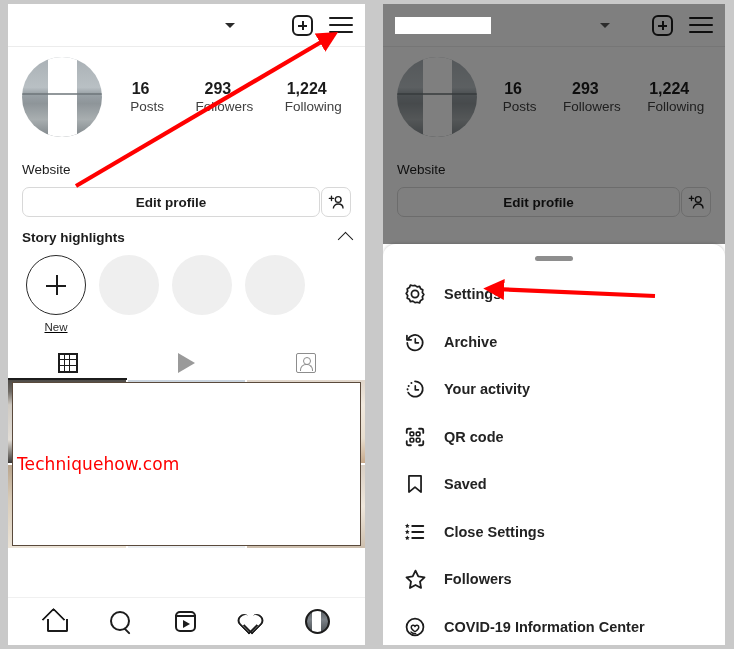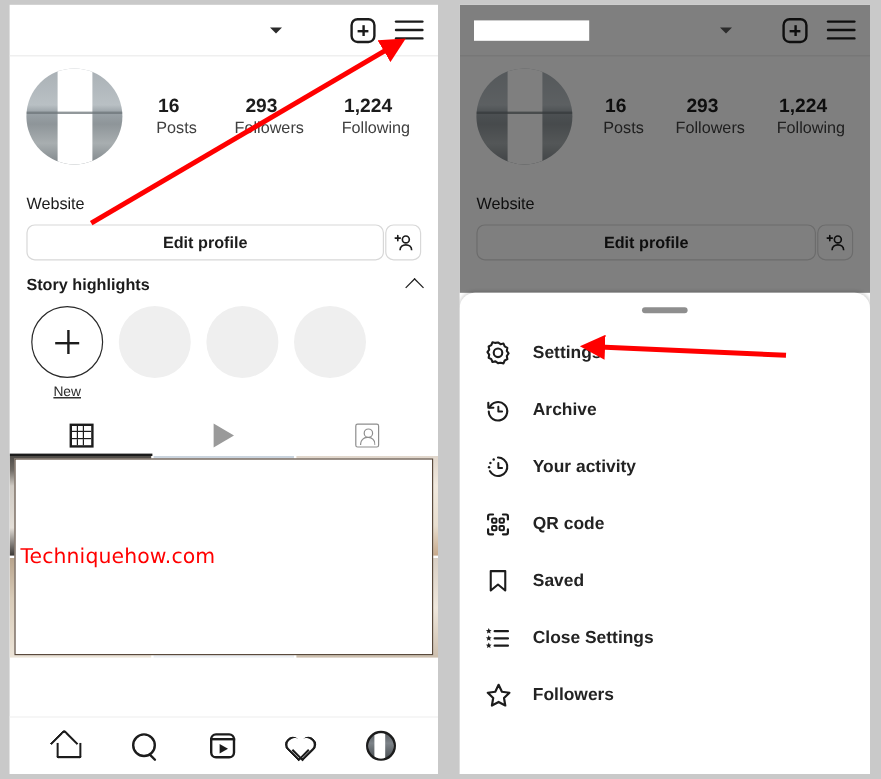--- a/index.html
+++ b/index.html
@@ -599,20 +599,30 @@
 
         <div class="menu-item">
           <span class="menu-ico">
             <svg width="23" height="23" viewBox="0 0 24 24">
               <path d="M12 2.8l2.9 6 6.5.9-4.7 4.6 1.1 6.5L12 17.7l-5.8 3.1 1.1-6.5L2.6 9.7l6.5-.9z" fill="none" stroke="#1c1c1c" stroke-width="1.9" stroke-linejoin="round"></path>
             </svg>
           </span>
           <span class="menu-label">Followers</span>
         </div>
 
+        <div class="menu-item">
+          <span class="menu-ico">
+            <svg width="22" height="22" viewBox="0 0 24 24">
+              <circle cx="12" cy="12" r="9.2" fill="none" stroke="#1c1c1c" stroke-width="1.9"></circle>
+              <path d="M12 17.2c-2.4-1.7-4.1-3.1-4.1-4.9a2.1 2.1 0 0 1 4.1-.8 2.1 2.1 0 0 1 4.1.8c0 1.8-1.7 3.2-4.1 4.9z" fill="none" stroke="#1c1c1c" stroke-width="1.6" stroke-linejoin="round"></path>
+              <path d="M7.6 17.4c1.4 1.4 3.4 2 5.2 1.8" fill="none" stroke="#1c1c1c" stroke-width="1.5" stroke-linecap="round"></path>
+            </svg>
+          </span>
+          <span class="menu-label">COVID-19 Information Center</span>
+        </div>
 
       </div>
     </div>
 
     <svg class="arrow-svg" width="342" height="641">
       <defs>
         <marker id="ah2" markerWidth="5" markerHeight="5" refX="2.2" refY="2.5" orient="auto">
           <path d="M0,0 L5,2.5 L0,5 z" fill="#ff0000"></path>
         </marker>
       </defs>

